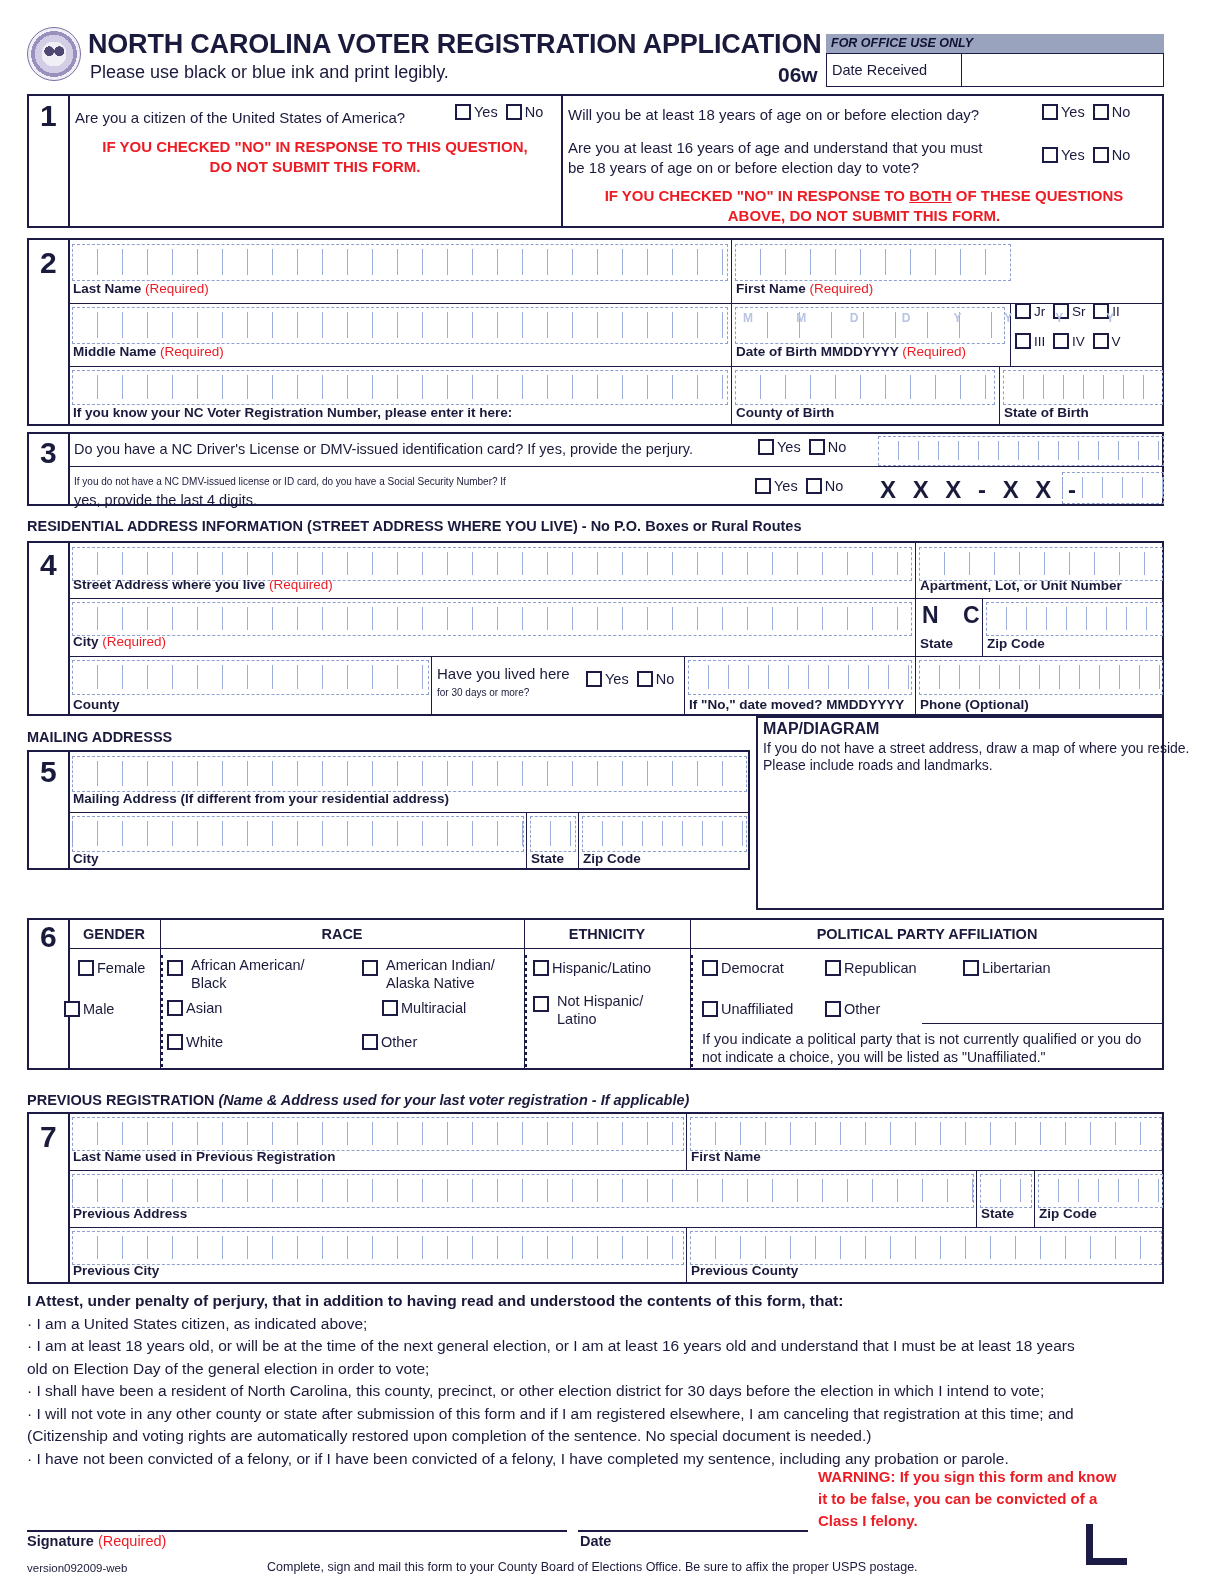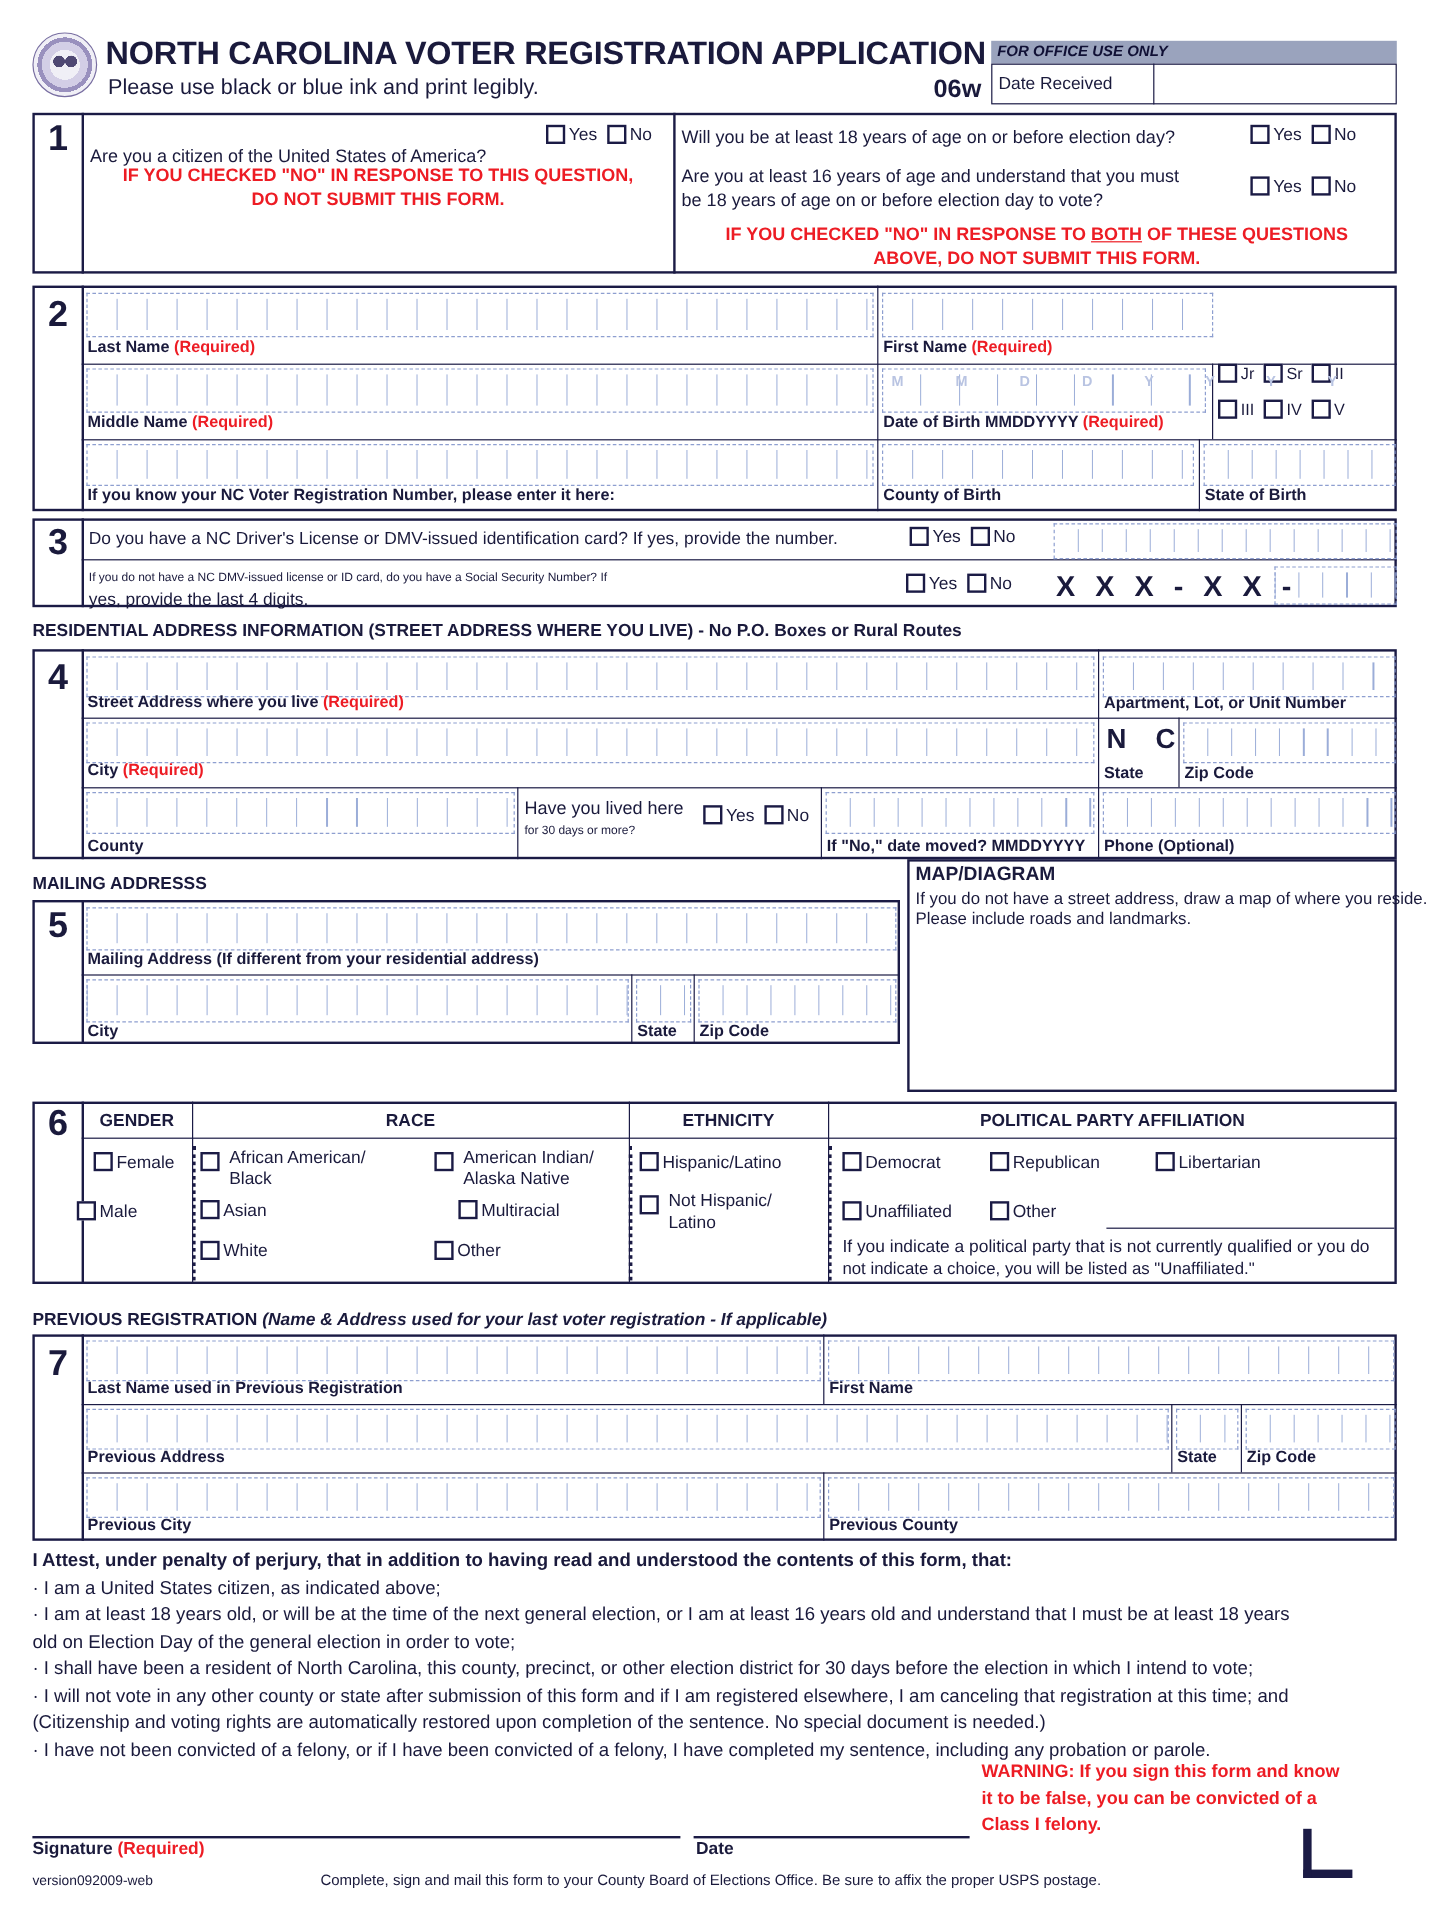--- a/index.html
+++ b/index.html
@@ -38,21 +38,21 @@
         transparent 0 19px,
         #9badd8 19px 20px);
     background-position:0 4px;background-repeat:repeat-x;background-size:auto calc(100% - 9px);}
   .comb.wide{ background:
       repeating-linear-gradient(to right,
         transparent 0 31px,
         #9badd8 31px 32px);
     background-position:0 4px;background-repeat:repeat-x;background-size:auto calc(100% - 9px);}
 
   .fieldlabel{position:absolute;font-size:13.5px;line-height:15px;white-space:nowrap;font-weight:600;}
-  .fieldlabel .red{font-weight:700;}
+  .fieldlabel .red{font-weight:400;}
 
   
   .cb{display:inline-block;width:16px;height:16px;border:2px solid #1b1b45;background:#fff;vertical-align:-3px;box-sizing:border-box;}
   .cbrow{position:absolute;font-size:14.5px;white-space:nowrap;}
   .cbrow .lbl{margin:0 4px 0 3px;}
 
   .secnum{position:absolute;font-weight:bold;font-size:30px;line-height:30px;}
 
   .hdrtitle{position:absolute;font-weight:bold;font-size:27px;letter-spacing:-0.2px;}
   .hdrsub{position:absolute;font-size:18px;}
@@ -105,21 +105,21 @@
   <div class="office" style="left:826px;top:34px;width:338px;height:19px;">FOR OFFICE USE ONLY</div>
   <div class="bx thin" style="position:absolute;left:826px;top:53px;width:338px;height:34px;"></div>
   <div class="vline1" style="left:961px;top:53px;height:34px;"></div>
   <div style="position:absolute;left:832px;top:62px;font-size:14.5px;">Date Received</div>
 
   <div class="bx frame" style="position:absolute;left:27px;top:94px;width:1137px;height:134px;"></div>
   <div class="secnum" style="left:40px;top:101px;">1</div>
   <div class="vline" style="left:68px;top:94px;height:134px;"></div>
   <div class="vline" style="left:561px;top:94px;height:134px;"></div>
 
-  <div class="q" style="left:75px;top:121px;text-align:center;">Are you a citizen of the United States of America?</div>
+  <div class="q" style="left:75px;top:108px;text-align:center;">Are you a citizen of the United States of America?</div>
   <div class="cbrow" style="left:455px;top:104px;">
     <span class="cb"></span><span class="lbl">Yes</span>
     <span class="cb"></span><span class="lbl">No</span>
   </div>
   <div class="warnred" style="left:80px;top:137px;width:470px;">IF YOU CHECKED "NO" IN  RESPONSE TO THIS QUESTION,</div>
   <div class="warnred" style="left:80px;top:157px;width:470px;">DO NOT SUBMIT THIS FORM.</div>
 
   <div class="q" style="left:568px;top:105px;">Will you be at least 18 years of age on or before election day?</div>
   <div class="cbrow" style="left:1042px;top:104px;">
     <span class="cb"></span><span class="lbl">Yes</span>
@@ -174,21 +174,21 @@
   <div class="fieldlabel" style="left:736px;top:405px;">County of Birth</div>
   <div class="vline1" style="left:999px;top:366px;height:60px;"></div>
   <div class="comb sm" style="left:1003px;top:370px;width:158px;height:33px;"></div>
   <div class="fieldlabel" style="left:1004px;top:405px;">State of Birth</div>
 
   <div class="bx frame" style="position:absolute;left:27px;top:432px;width:1137px;height:74px;"></div>
   <div class="secnum" style="left:40px;top:438px;">3</div>
   <div class="vline" style="left:68px;top:432px;height:74px;"></div>
   <div class="hline1" style="left:68px;top:466px;width:1096px;"></div>
 
-  <div class="q" style="left:74px;top:440px;font-size:14.5px;">Do you have a NC Driver's License or DMV-issued identification card? If yes, provide the number.</div>
+  <div class="q" style="left:74px;top:440px;font-size:14.5px;">Do you have a NC Driver's License or DMV-issued identification card? If yes, provide the perjury.</div>
   <div class="cbrow" style="left:758px;top:439px;">
     <span class="cb"></span><span class="lbl">Yes</span>
     <span class="cb"></span><span class="lbl">No</span>
   </div>
   <div class="comb sm" style="left:878px;top:436px;width:284px;height:28px;"></div>
 
   <div class="q" style="left:74px;top:472px;font-size:10px;">If you do not have a NC  DMV-issued license or ID card, do you have a Social Security Number? If</div>
   <div class="q" style="left:74px;top:491px;font-size:14.5px;">yes, provide the last 4 digits.</div>
   <div class="cbrow" style="left:755px;top:478px;">
     <span class="cb"></span><span class="lbl">Yes</span>

